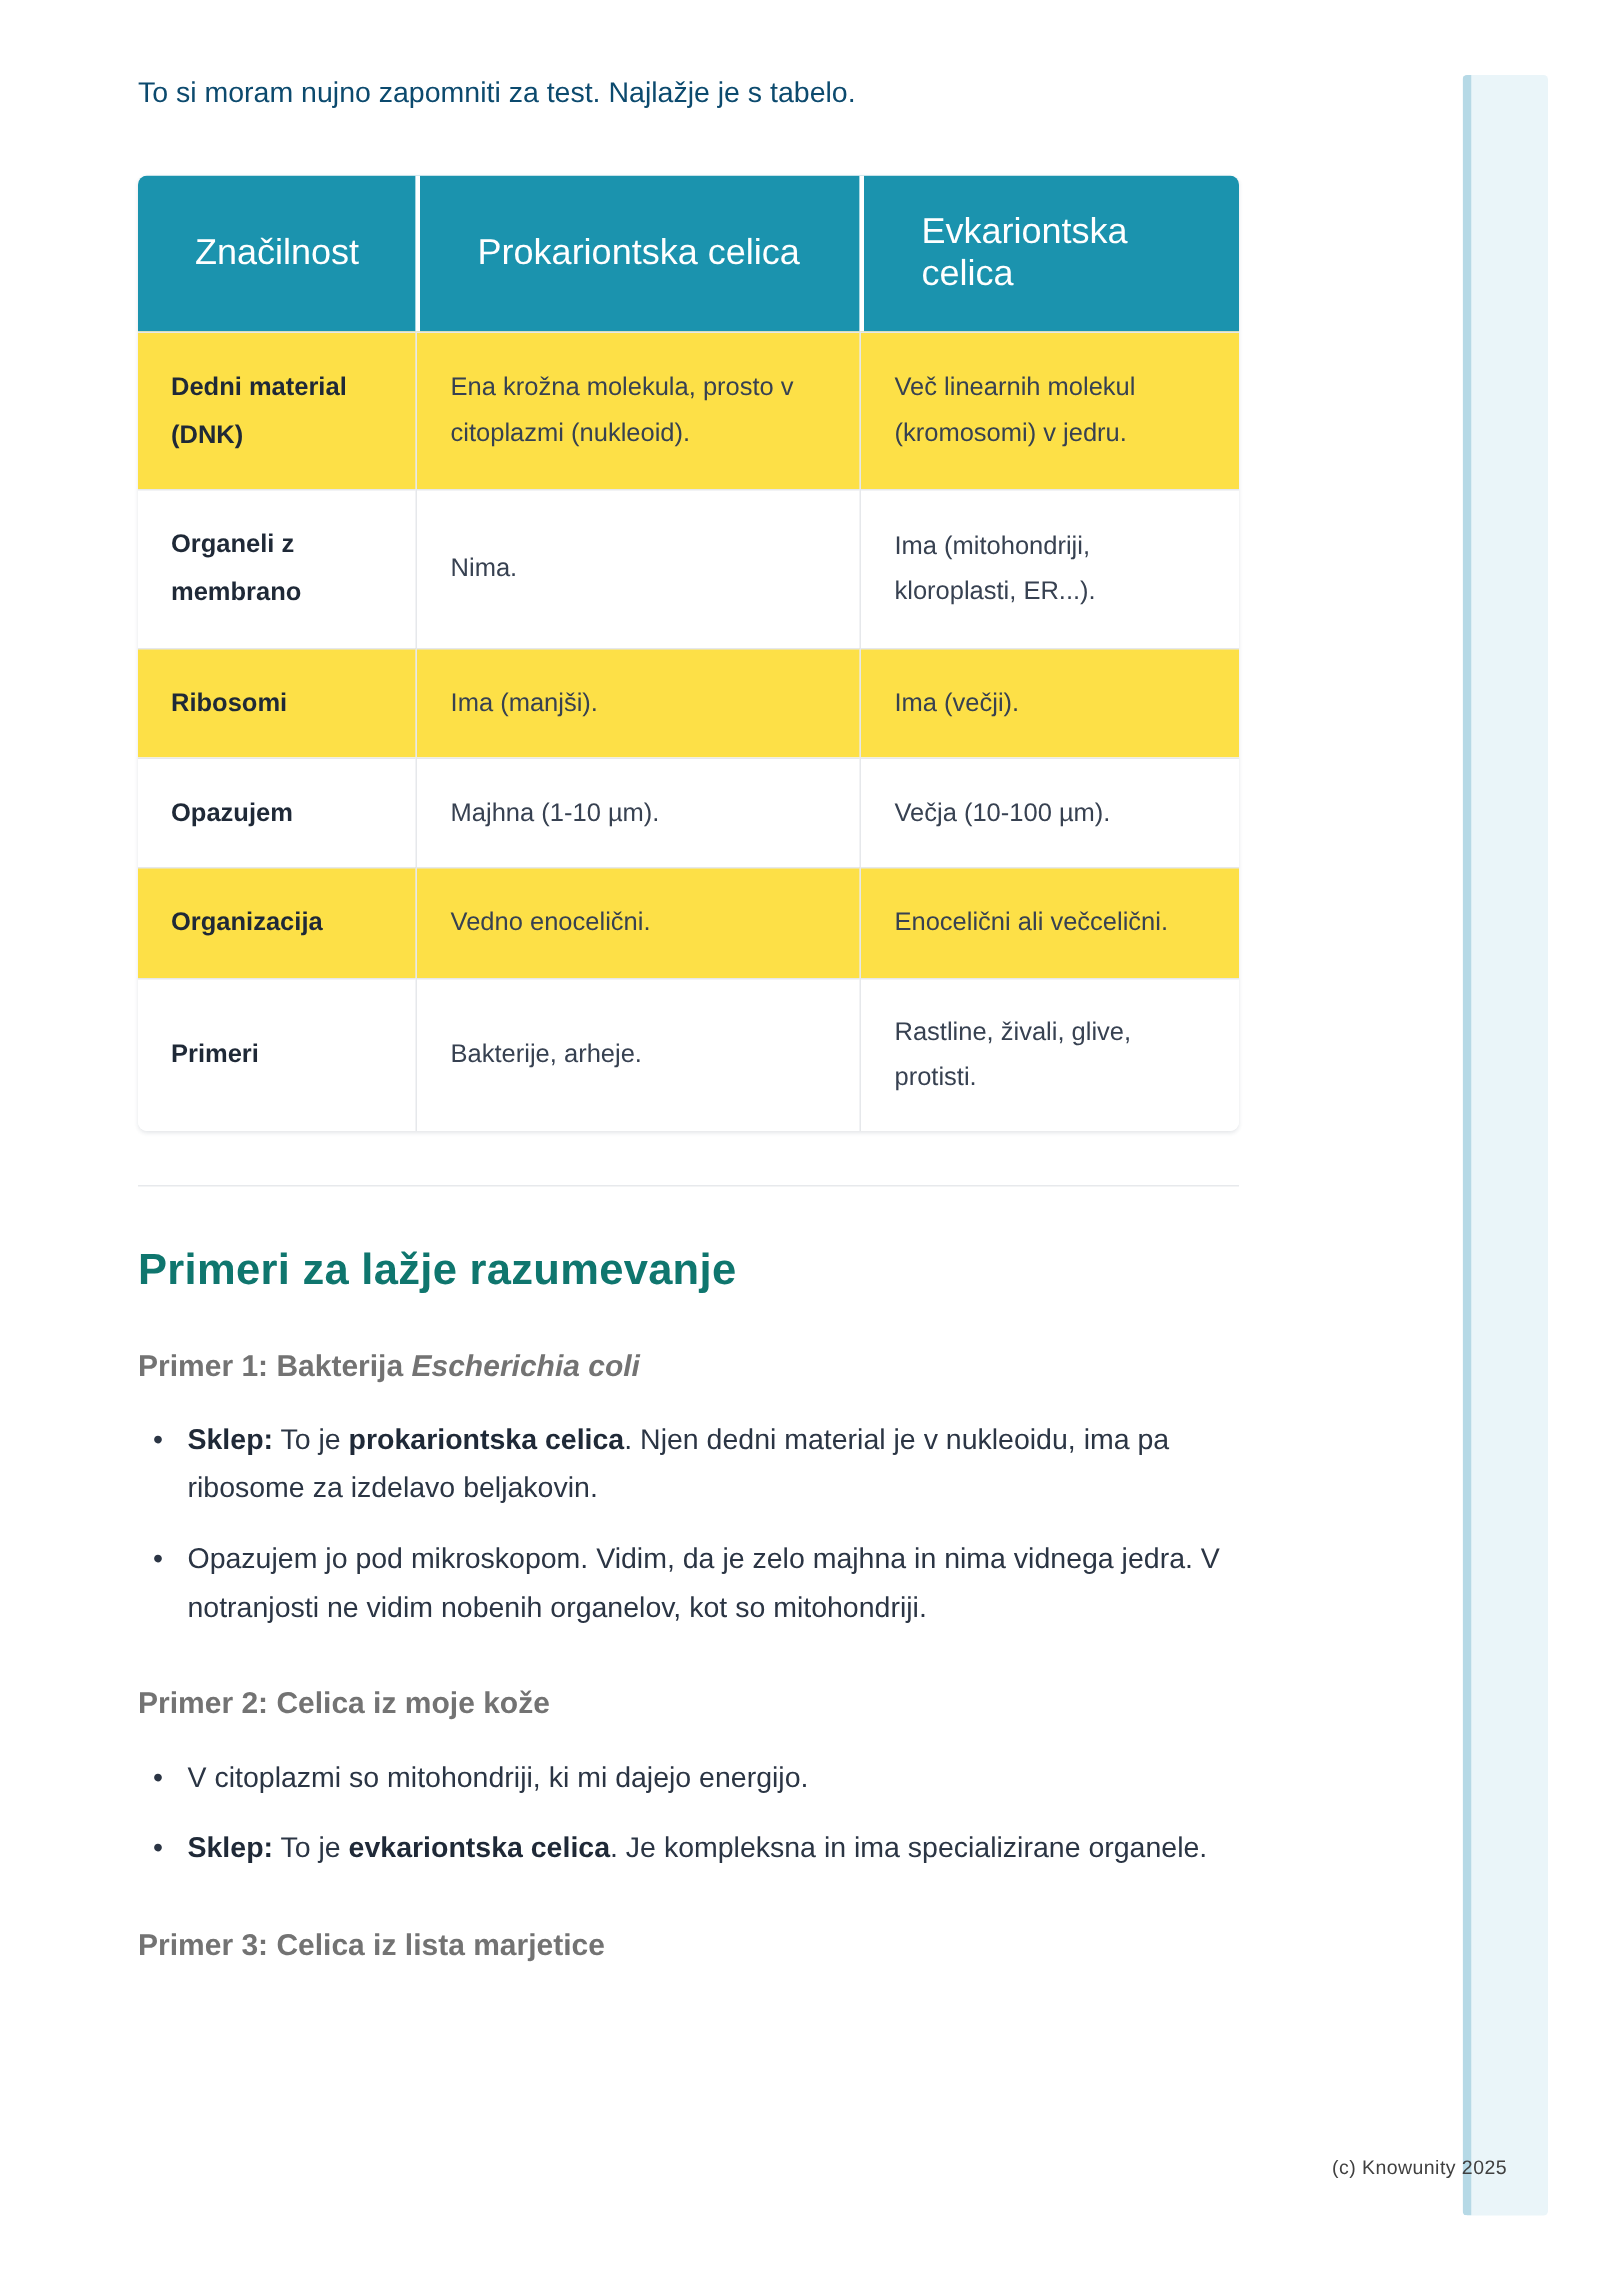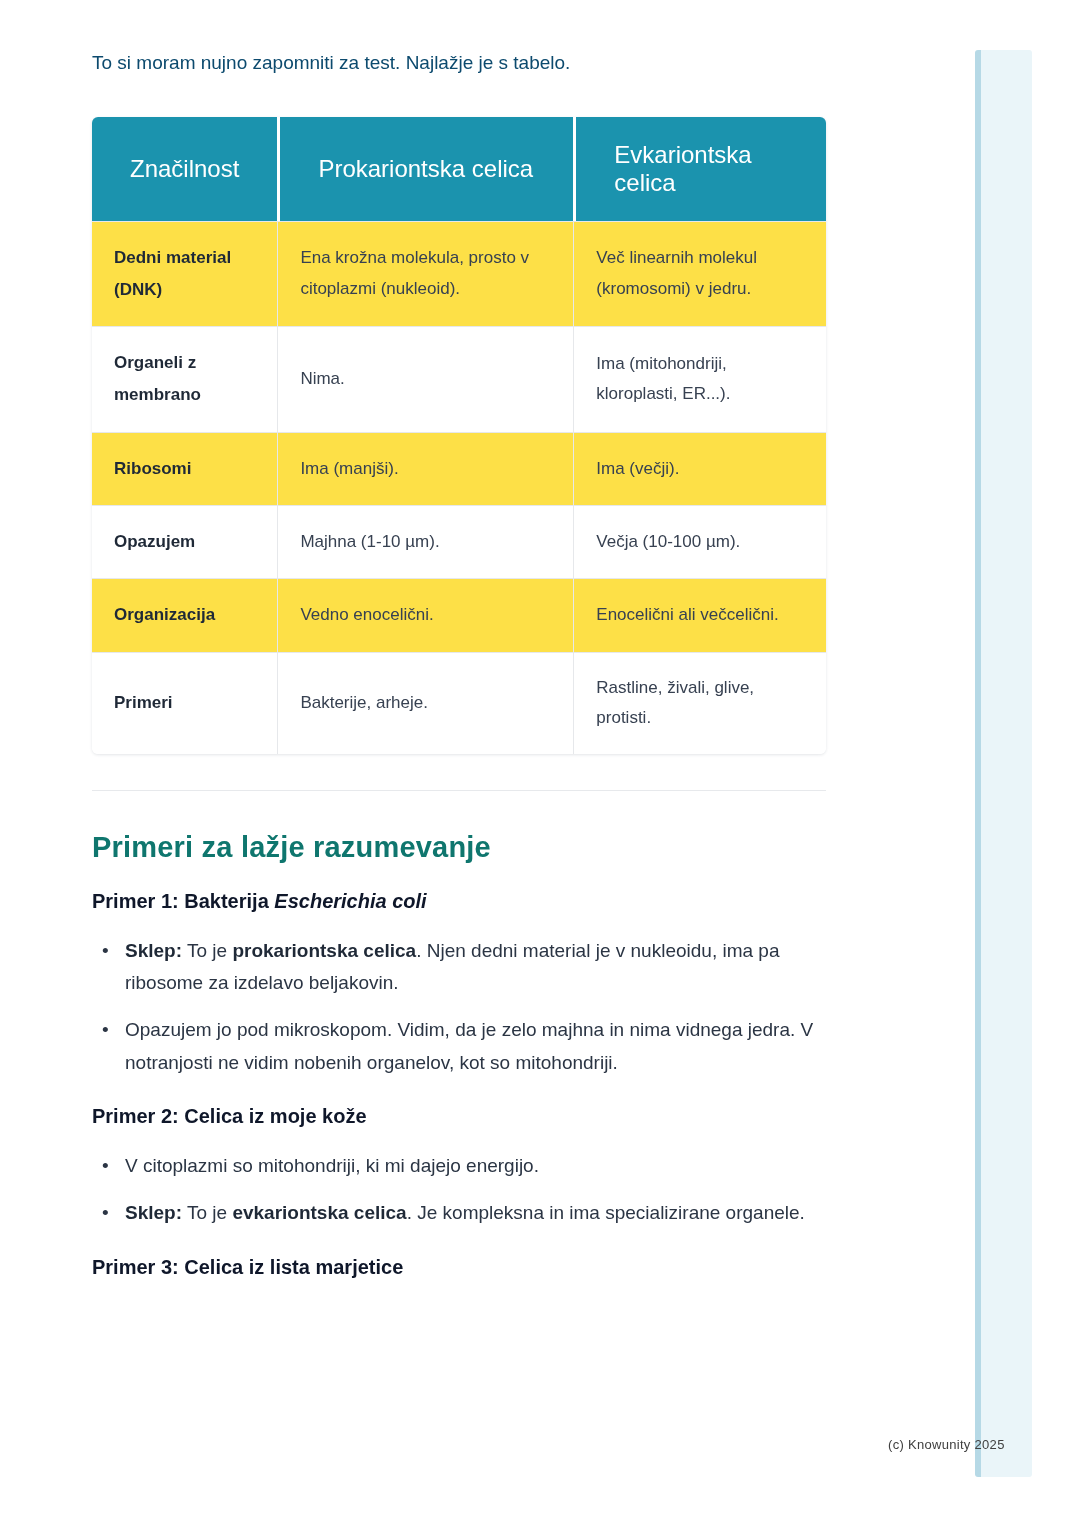--- a/index.html
+++ b/index.html
@@ -94,24 +94,24 @@
     margin: 36px 0 0 0;
   }
   h2.section-title {
     margin-top: 40px;
     font-size: 29px;
     font-weight: bold;
     color: #0f766e;
     letter-spacing: 0.2px;
   }
   h3.example-title {
-    margin-top: 26px;
+    margin-top: 36px;
     font-size: 20px;
     font-weight: bold;
-    color: #0f172a;
+    color: #737373;
   }
   h3.example-title .species { font-style: italic; }
   ul.bullets {
     list-style: none;
     margin-top: 22px;
   }
   ul.bullets li {
     position: relative;
     padding-left: 33px;
     font-size: 19px;

